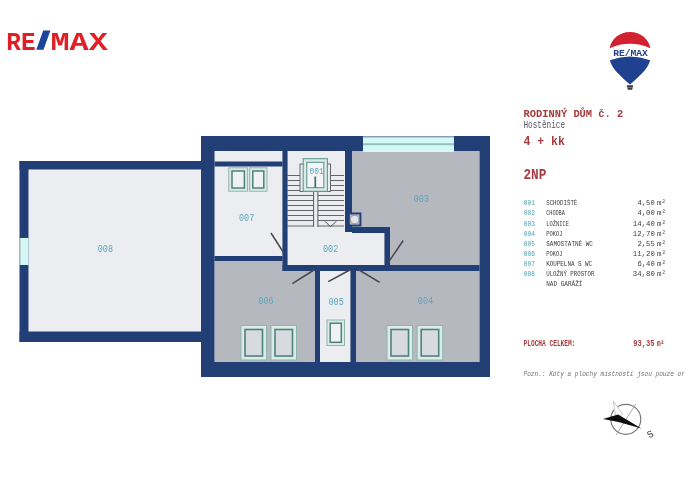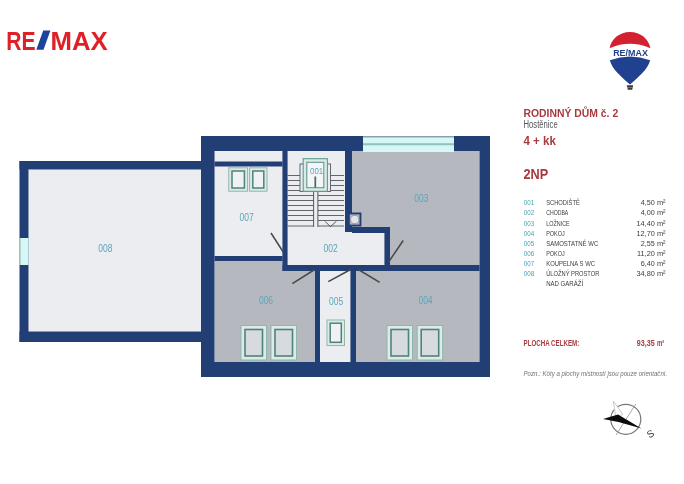--- a/index.html
+++ b/index.html
@@ -1,16 +1,16 @@
 <!DOCTYPE html>
 <html><head>
 <meta charset="utf-8">
 <style>
   html,body{margin:0;padding:0;background:#ffffff;}
-  #page{width:664px;height:484px;position:relative;font-family:Liberation Sans, sans-serif;}
+  #page{width:664px;height:484px;position:relative;font-family:Liberation Mono, monospace;}
 </style>
 </head>
 <body>
 <div id="page">
 <svg width="684" height="484" viewBox="0 0 684 484" xmlns="http://www.w3.org/2000/svg">
 
   <rect x="0" y="0" width="684" height="484" fill="#ffffff"></rect>
 
   <g>
     <text x="6.3" y="49.6" font-size="26.5" font-weight="bold" fill="#df2127" textLength="29.3" lengthAdjust="spacingAndGlyphs">RE</text>

